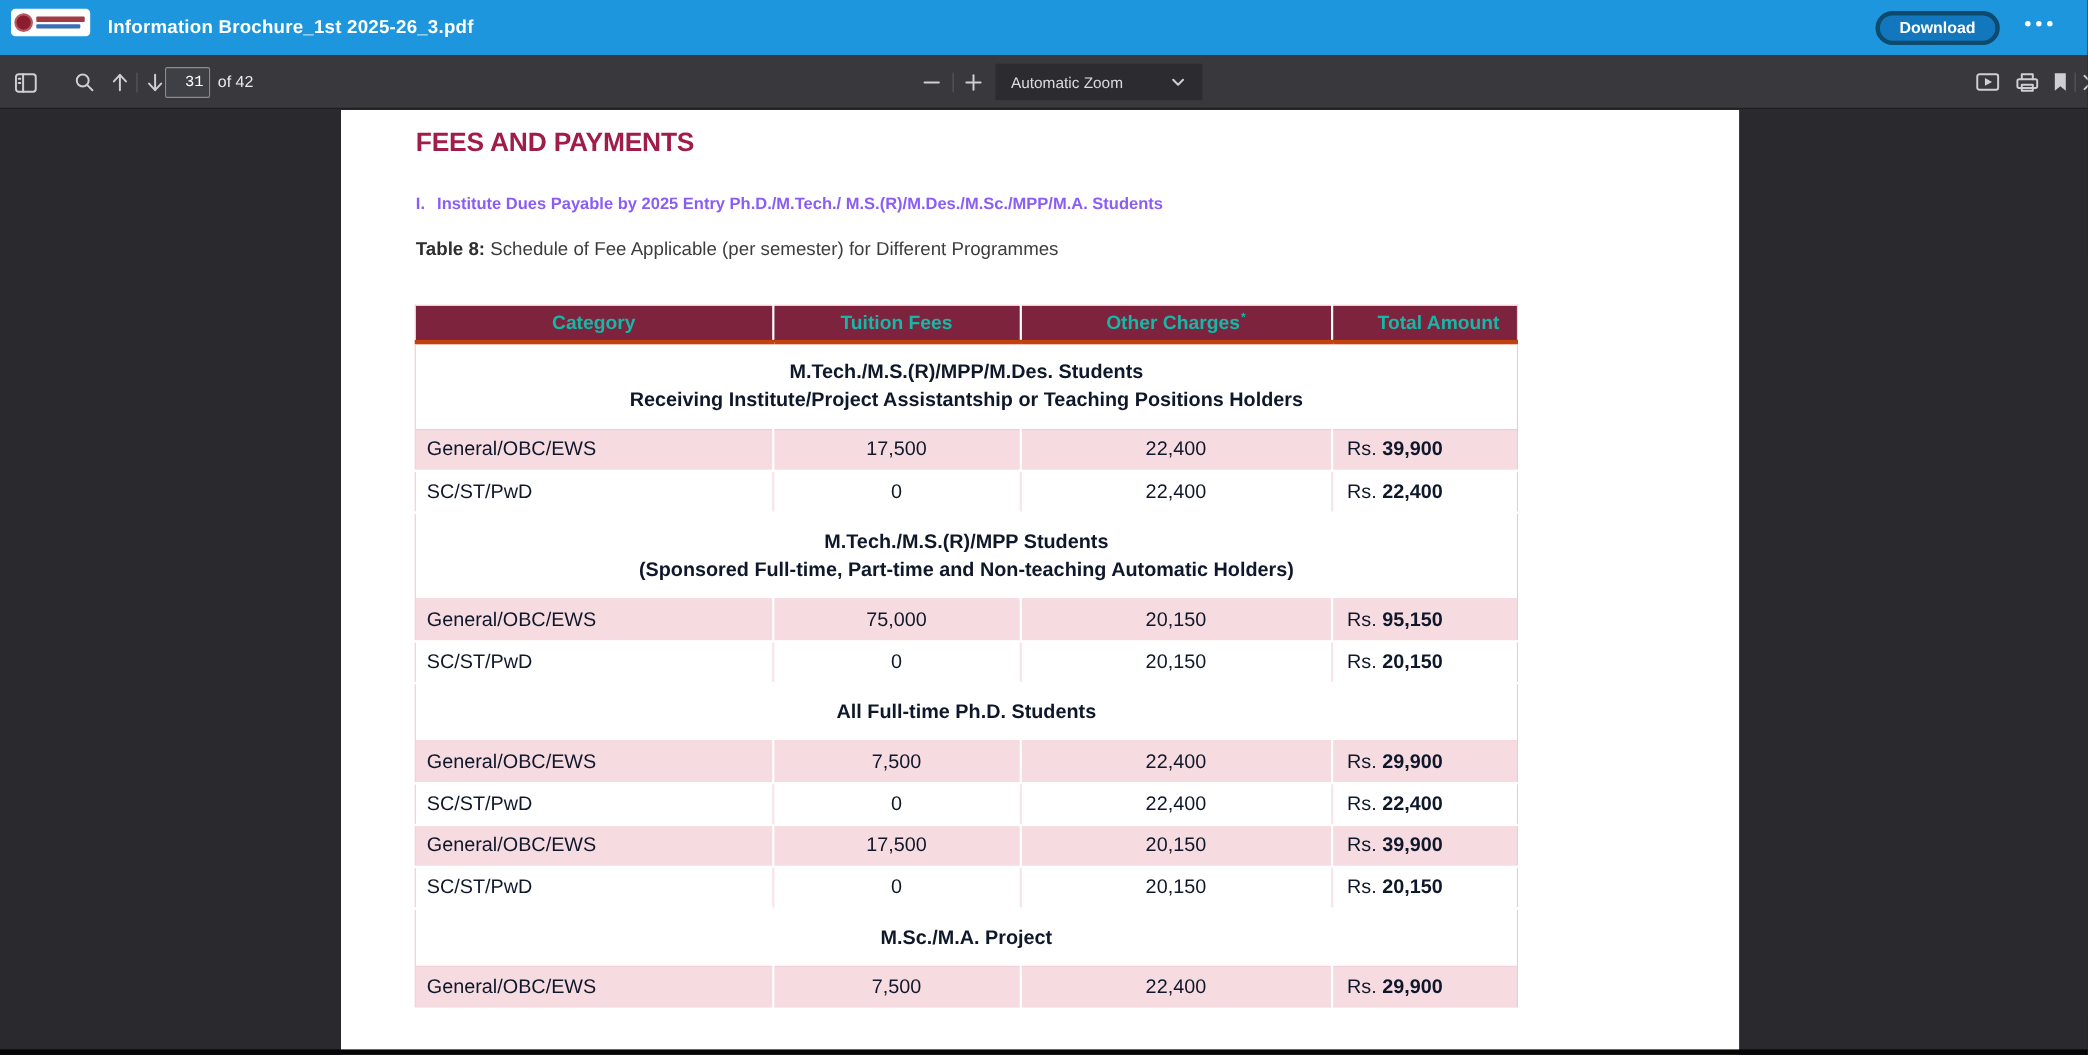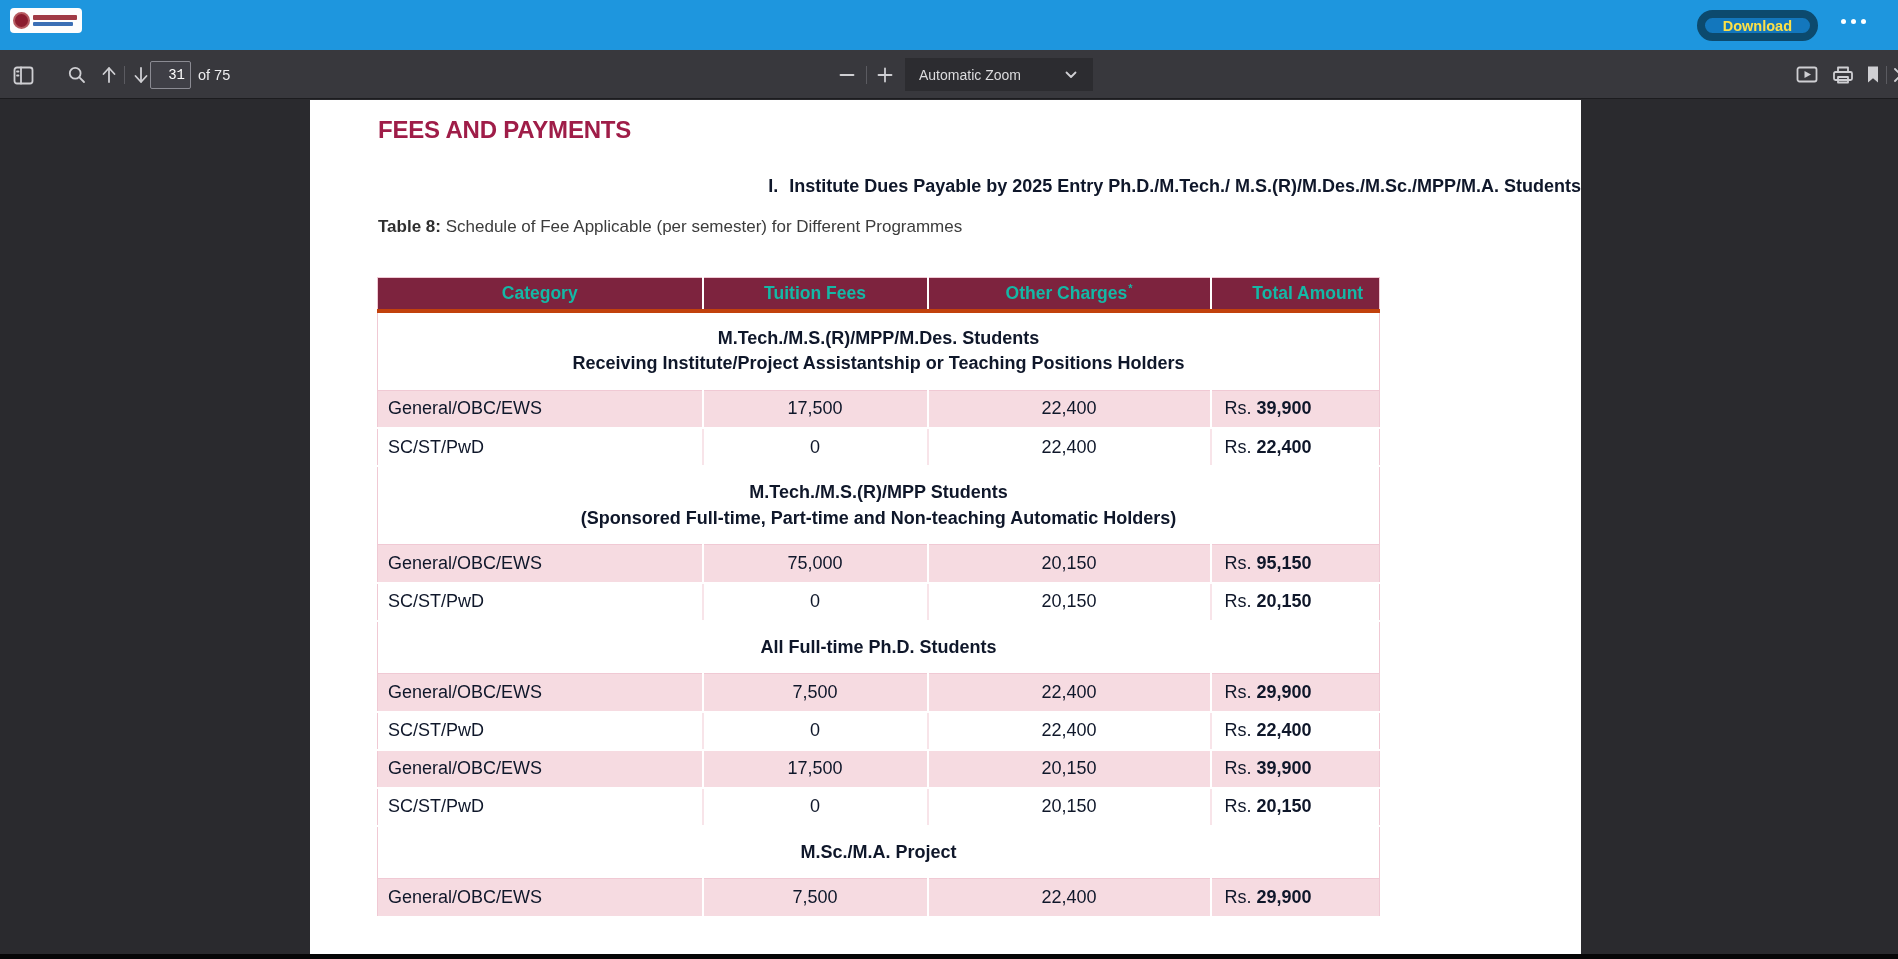--- a/index.html
+++ b/index.html
@@ -24,22 +24,22 @@
   }
   .logo-lines { margin-left:3px; }
   .logo-line1 { width:44px; height:5px; background:#a03a45; border-radius:1px; }
   .logo-line2 { width:40px; height:4px; background:#3b6fb5; border-radius:1px; margin-top:2px; }
   .doc-title {
     position:absolute; left:98px; top:0; height:50px; display:flex; align-items:center;
     color:#ffffff; font-weight:bold; font-size:17px; letter-spacing:0.2px;
   }
   .download-btn {
     position:absolute; right:80px; top:10px; height:31px; padding:0 18px;
-    background:#1377bd; border:8px solid #0c4a6e; border-radius:16px;
-    color:#fde047; font-weight:bold; font-size:14.5px; font-family:"Liberation Sans",sans-serif;
+    background:#1377bd; border:4px solid #0c4a6e; border-radius:16px;
+    color:#ffffff; font-weight:bold; font-size:14.5px; font-family:"Liberation Sans",sans-serif;
     cursor:pointer; display:flex; align-items:center;
   }
   .more-dots {
     position:absolute; right:32px; top:19px; display:flex; gap:5px; cursor:pointer;
   }
   .more-dots span { width:5px; height:5px; border-radius:50%; background:#ffffff; display:block; }
 
   
   .toolbar {
     position:absolute; top:50px; left:0; width:100%; height:49px;
@@ -73,21 +73,21 @@
   .viewer { position:absolute; top:100px; left:0; width:100%; height:859px; background:#2a2a2e; }
   .page {
     position:absolute; left:310px; top:0; width:1271px; height:859px;
     background:#ffffff; overflow:hidden;
   }
   .doc-heading {
     margin:16px 0 0 68px; font-size:24px; line-height:28px; font-weight:bold;
     color:#9f1d48; letter-spacing:-0.2px;
   }
   .doc-subheading {
-    margin:31px 0 0 68px; font-size:18px; line-height:22px; font-weight:bold; color:#0f172a;text-align:right;
+    margin:31px 0 0 68px; font-size:15px; line-height:22px; font-weight:bold; color:#8b5cf6;
   }
   .doc-subheading .marker { margin-right:11px; }
   .table-caption { margin:20px 0 0 68px; font-size:17px; line-height:20px; color:#3c3c3c; }
   .table-caption b { color:#2f2f2f; }
 
   
   .fee-table {
     margin:40px 0 0 67px; width:1002px; border-collapse:collapse; table-layout:fixed;
     border:1px solid #f0c9d4;
   }
@@ -121,20 +121,21 @@
 <div class="screen">
 
   <header class="topbar">
     <div class="logo-chip">
       <div class="logo-circle"></div>
       <div class="logo-lines">
         <div class="logo-line1"></div>
         <div class="logo-line2"></div>
       </div>
     </div>
+    <div class="doc-title">Information Brochure_1st 2025-26_3.pdf</div>
     <button class="download-btn">Download</button>
     <div class="more-dots">
       <span></span>
         <span></span>
         <span></span>
     </div>
   </header>
 
   <div class="toolbar">
     <div class="tb-btn" style="left:8px;">
@@ -167,21 +168,21 @@
 
     <div class="tb-btn" style="left:126px;">
       <svg width="18" height="20" viewBox="0 0 18 20">
         <line class="tb-icon" x1="9" y1="3" x2="9" y2="16.5"></line>
         <polyline class="tb-icon" points="3.5,11 9,17 14.5,11"></polyline>
       </svg>
 
     </div>
 
     <input class="page-input" value="31" style="">
-    <div class="page-count">of 75</div>
+    <div class="page-count">of 42</div>
 
     <div class="tb-btn" style="left:832px;">
       <svg width="18" height="18" viewBox="0 0 18 18">
         <line class="tb-icon" x1="2.5" y1="9" x2="15.5" y2="9"></line>
       </svg>
 
     </div>
 
     <div class="tb-sep" style="left:866px;"></div>
 

